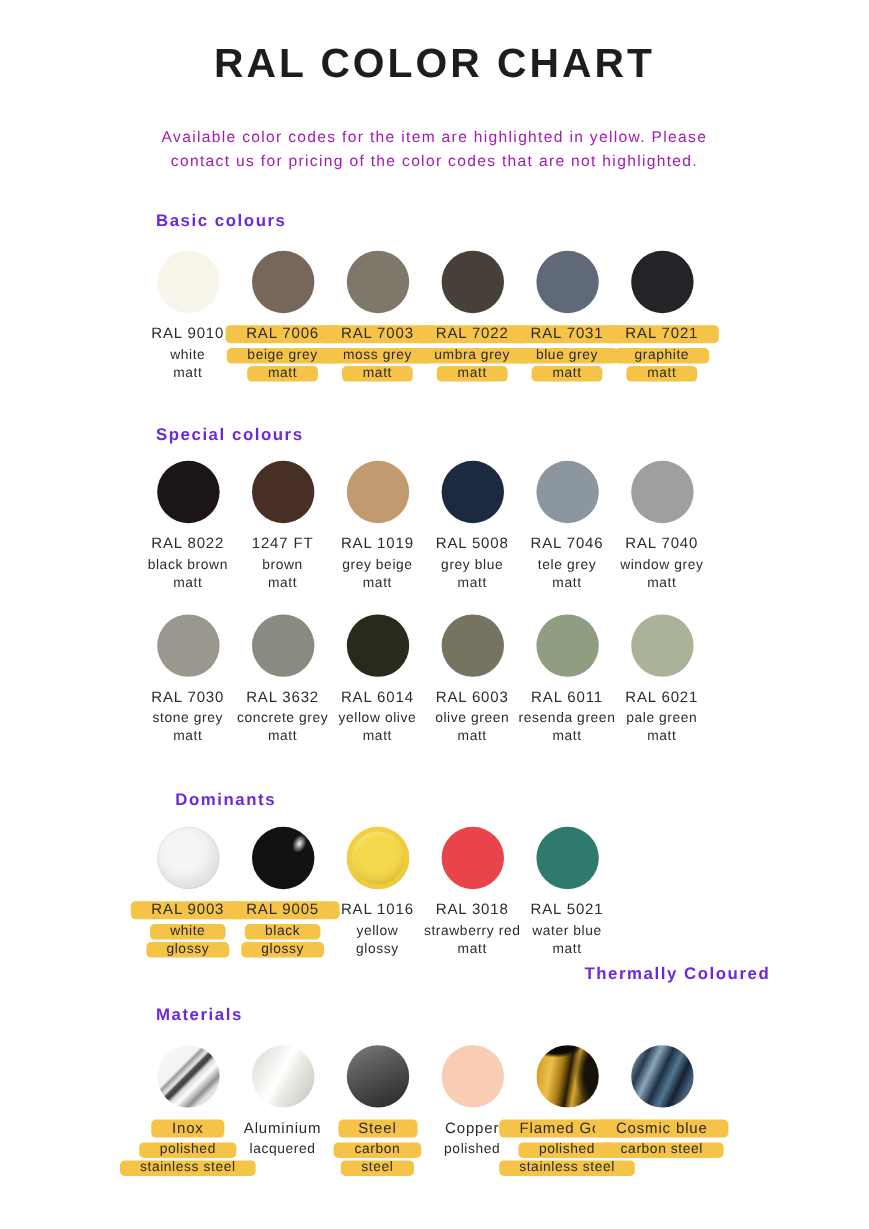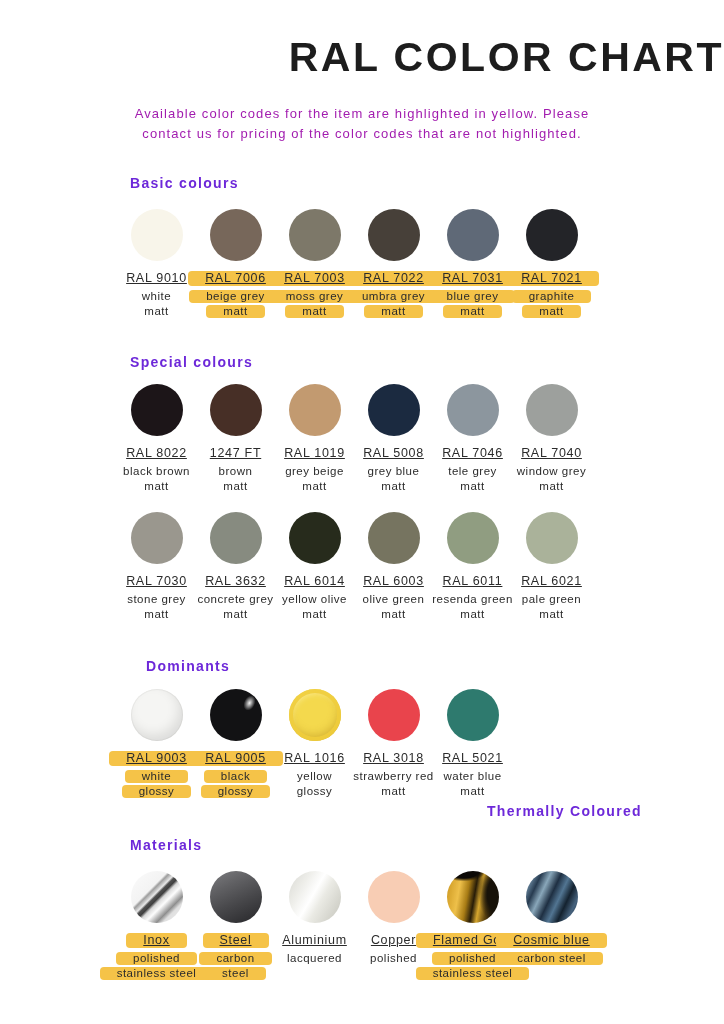--- a/index.html
+++ b/index.html
@@ -1,26 +1,26 @@
 <!DOCTYPE html>
 <html><head>
 <meta charset="utf-8">
 <style>
   html,body{margin:0;padding:0;background:#ffffff;}
   .page{position:relative;width:724px;height:1024px;background:#ffffff;overflow:hidden;
         font-family:"Liberation Sans",sans-serif;color:#2b2b2b;}
-  .title{position:absolute;top:34px;left:0;width:724px;text-align:right;margin:0;
-         font-size:41px;font-weight:bold;letter-spacing:2.5px;color:#1d1d1d;}
+  .title{position:absolute;top:34px;left:0;width:724px;text-align:center;margin:0;
+         font-size:34px;font-weight:bold;letter-spacing:2.5px;color:#1d1d1d;}
   .sub{position:absolute;top:104px;left:0;width:724px;text-align:center;margin:0;
        font-size:13px;letter-spacing:1.1px;line-height:20px;color:#a21caf;}
   .sec-h{position:absolute;margin:0;font-size:14px;font-weight:bold;letter-spacing:1.3px;color:#6d28d9;white-space:nowrap;}
   .row{position:absolute;left:117px;display:flex;}
   .cell{width:79px;display:flex;flex-direction:column;align-items:center;}
   .circle{width:52px;height:52px;border-radius:50%;flex:0 0 auto;}
-  .code{margin-top:10px;font-size:12.5px;letter-spacing:0.7px;line-height:15px;white-space:nowrap;text-decoration:underline;}
+  .code{margin-top:10px;font-size:12.5px;letter-spacing:0.7px;line-height:15px;white-space:nowrap;}
   .lines{margin-top:4px;display:flex;flex-direction:column;align-items:center;gap:2px;}
   .ln{font-size:11.5px;letter-spacing:0.5px;line-height:13px;white-space:nowrap;}
   .hl{background:#F5C348;border-radius:4px;padding:0 17px;}
   
   .gloss-white{box-shadow:inset -4px -6px 12px rgba(0,0,0,0.10), inset 0 0 0 1px #ebebe9;}
   .gloss-black{position:relative;overflow:hidden;}
   .gloss-black::after{content:"";position:absolute;width:11px;height:16px;right:7px;top:6px;border-radius:50%;
       background:radial-gradient(ellipse at center, rgba(255,255,255,0.95), rgba(255,255,255,0) 70%);
       transform:rotate(25deg);}
   .gloss-yellow{box-shadow:inset 0 0 0 4px rgba(240,205,60,0.9), inset -2px -5px 10px rgba(170,125,15,0.45),
@@ -246,35 +246,35 @@
   <div class="row" style="top:871px;">
     <div class="cell">
       <div class="circle tex-inox"></div>
       <div class="code hl">Inox</div>
       <div class="lines">
         <span class="ln hl">polished</span>
         <span class="ln hl">stainless steel</span>
       </div>
     </div>
     <div class="cell">
+      <div class="circle tex-aluminium"></div>
+      <div class="code">Aluminium</div>
+      <div class="lines">
+        <span class="ln">lacquered</span>
+      </div>
+    </div>
+    <div class="cell">
       <div class="circle tex-steel"></div>
       <div class="code hl">Steel</div>
       <div class="lines">
         <span class="ln hl">carbon</span>
         <span class="ln hl">steel</span>
       </div>
     </div>
     <div class="cell">
-      <div class="circle tex-aluminium"></div>
-      <div class="code">Aluminium</div>
-      <div class="lines">
-        <span class="ln">lacquered</span>
-      </div>
-    </div>
-    <div class="cell">
       <div class="circle" style="background-color: rgb(248, 205, 180);"></div>
       <div class="code">Copper</div>
       <div class="lines">
         <span class="ln">polished</span>
       </div>
     </div>
     <div class="cell">
       <div class="circle tex-flamed-gold"></div>
       <div class="code hl">Flamed Gold</div>
       <div class="lines">

